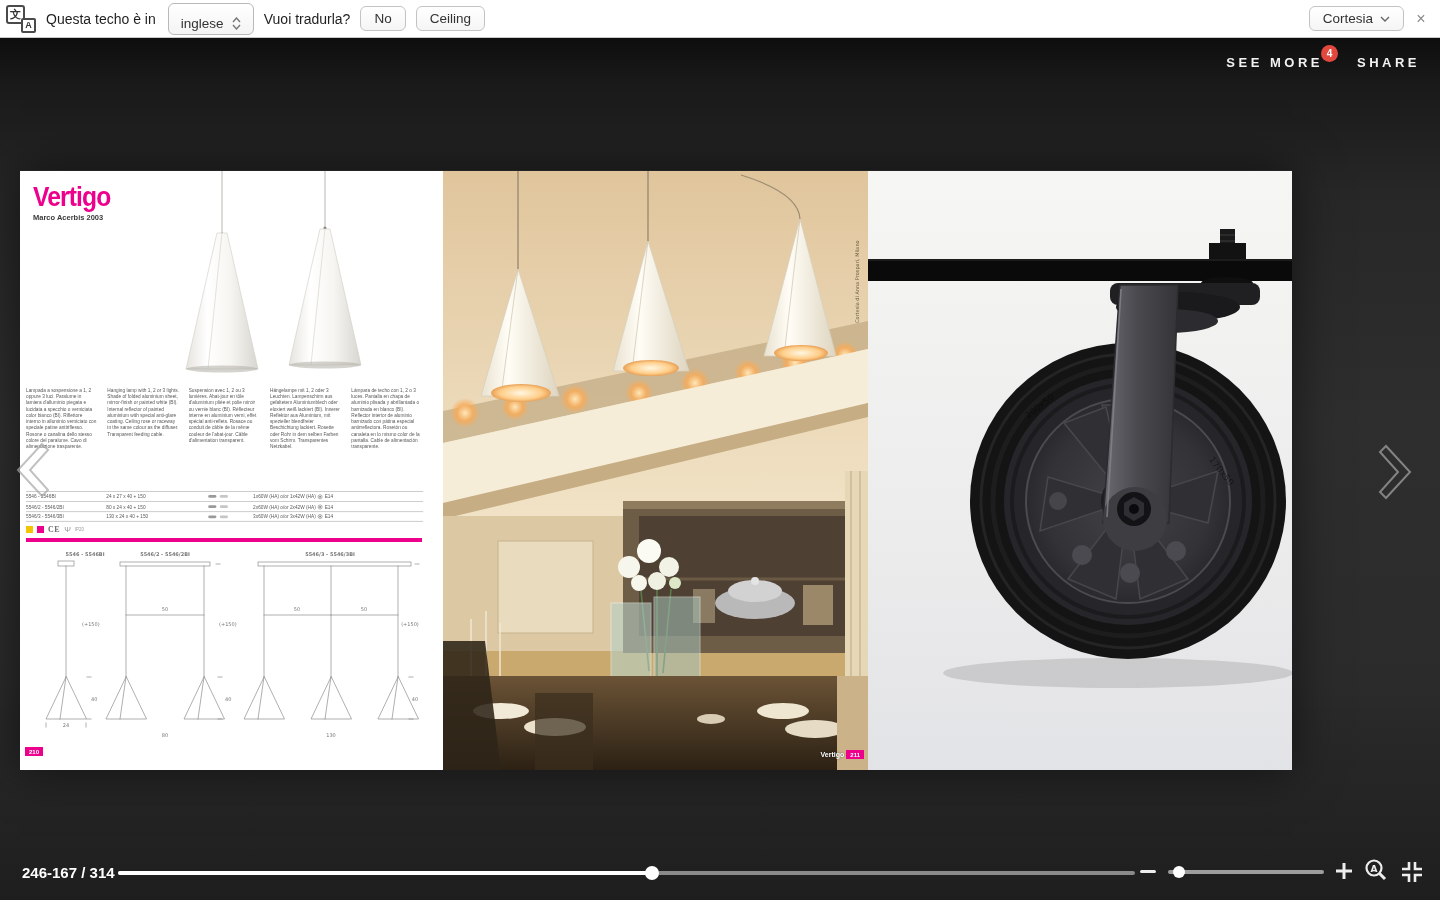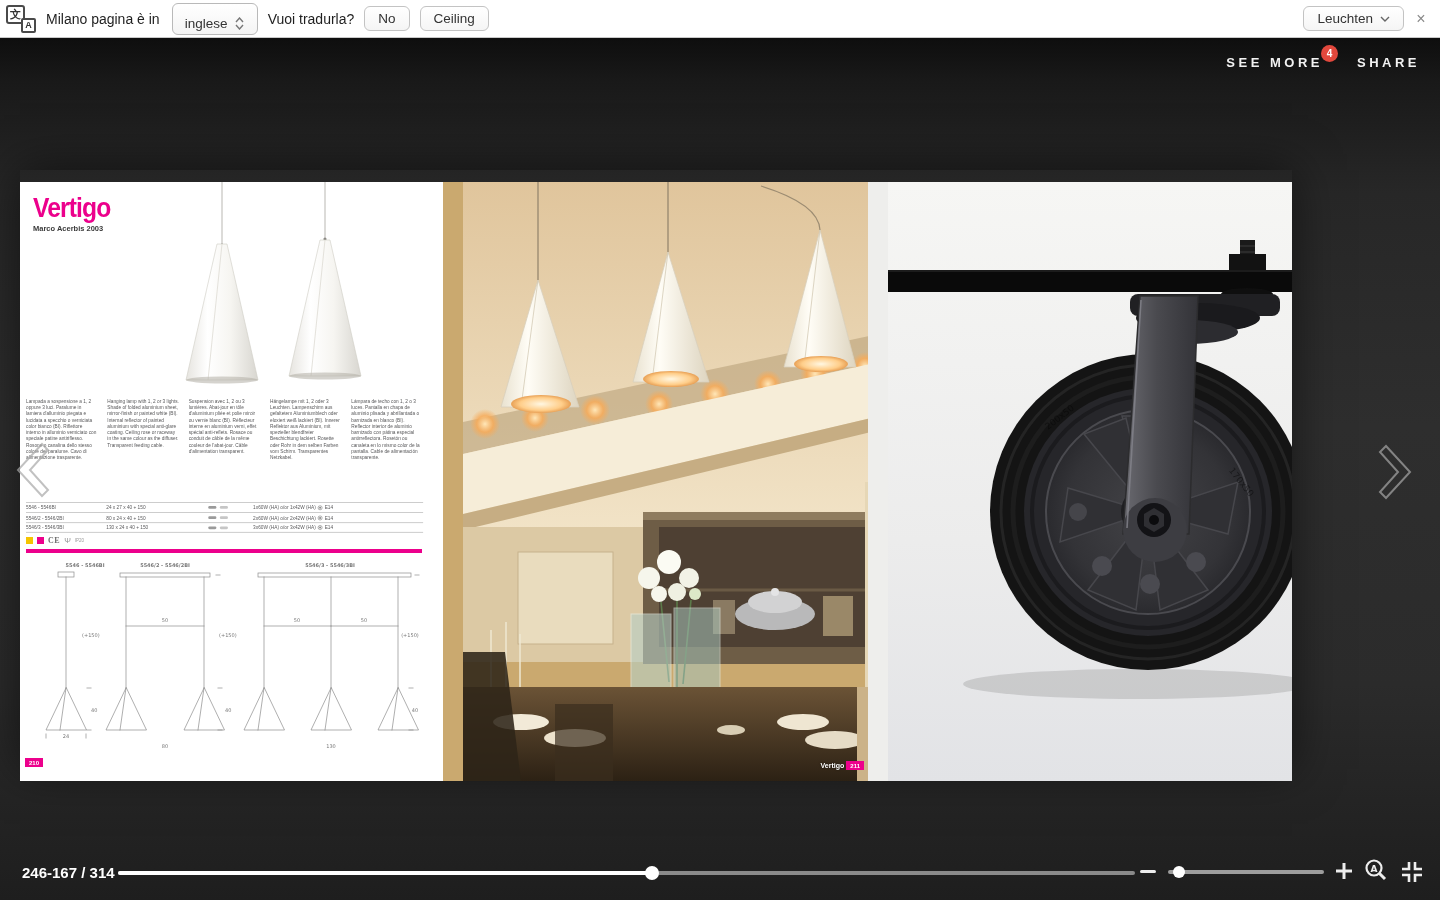--- a/index.html
+++ b/index.html
@@ -33,21 +33,21 @@
             background:linear-gradient(180deg,#0e0e0e 0%, #191919 5%, #272727 18%, #2e2e2e 45%, #2b2b2b 75%, #1e1e1e 100%); }
 
   .hdr-actions { position:absolute; top:17px; right:20px; display:flex; gap:34px; align-items:center; }
   .hdr-item { color:#f2f2f2; font-size:13px; font-weight:bold; letter-spacing:3.5px; cursor:pointer; position:relative;text-align:right; }
   .hdr-badge { position:absolute; top:-10px; right:-15px; width:17px; height:17px; border-radius:50%;
                background:#e2483d; color:#fff; font-size:10px; font-weight:bold; letter-spacing:0;
                display:flex; align-items:center; justify-content:center; }
 
   .spread { position:absolute; left:20px; top:132px; width:1272px; height:599px;
             box-shadow:0 0 45px rgba(0,0,0,.55); }
-  .page { position:absolute; top:12px; height:599px; overflow:hidden;padding-left:20px; }
+  .page { position:absolute; top:1px; height:599px; overflow:hidden; }
   .page-left   { left:0;    width:423px; background:#ffffff; }
   .page-center { left:423px; width:425px; background:#caa96f; }
   .page-right  { left:848px; width:424px; background:#eeeeec; }
 
   
   .v-title { position:absolute; left:13px; top:10px; font-size:28px; font-weight:800; color:#ec008c;
              letter-spacing:-1px; transform:scaleX(.88); transform-origin:0 0; }
   .v-sub   { position:absolute; left:13px; top:42px; font-size:7.5px; font-weight:bold; color:#3a3a3a; }
   .specs-cols { position:absolute; left:6px; top:216px; width:584px; transform:scale(.68);
                 transform-origin:0 0; display:grid; grid-template-columns:repeat(5,1fr); gap:14px;
@@ -104,38 +104,38 @@
   text { font-family:"DejaVu Sans", sans-serif; }
 </style>
 </head>
 <body>
 
 <div class="tbar">
   <div class="ticon">
     <div class="sq1">文</div>
     <div class="sq2">A</div>
   </div>
-  <span class="tmsg">Milano pagina è in</span>
+  <span class="tmsg">Questa techo è in</span>
   <div class="tselect">
     <span>inglese</span>
     <span class="stepper">
       <svg width="9" height="6" viewBox="0 0 9 6">
           <path d="M1 5 L4.5 1 L8 5" fill="none" stroke="#777" stroke-width="1.4"></path>
         </svg>
       <svg width="9" height="6" viewBox="0 0 9 6">
           <path d="M1 1 L4.5 5 L8 1" fill="none" stroke="#777" stroke-width="1.4"></path>
         </svg>
     </span>
   </div>
   <span class="tmsg">Vuoi tradurla?</span>
   <button class="tbtn">No</button>
   <button class="tbtn">Ceiling</button>
   <div class="tspacer"></div>
   <button class="tbtn opt">
-    <span>Leuchten</span>
+    <span>Cortesia</span>
     <svg width="10" height="6" viewBox="0 0 10 6">
         <path d="M1 1 L5 5 L9 1" fill="none" stroke="#666" stroke-width="1.4"></path>
       </svg>
   </button>
   <div class="tclose">×</div>
 </div>
 
 <div class="viewer">
 
   <div class="hdr-actions">

